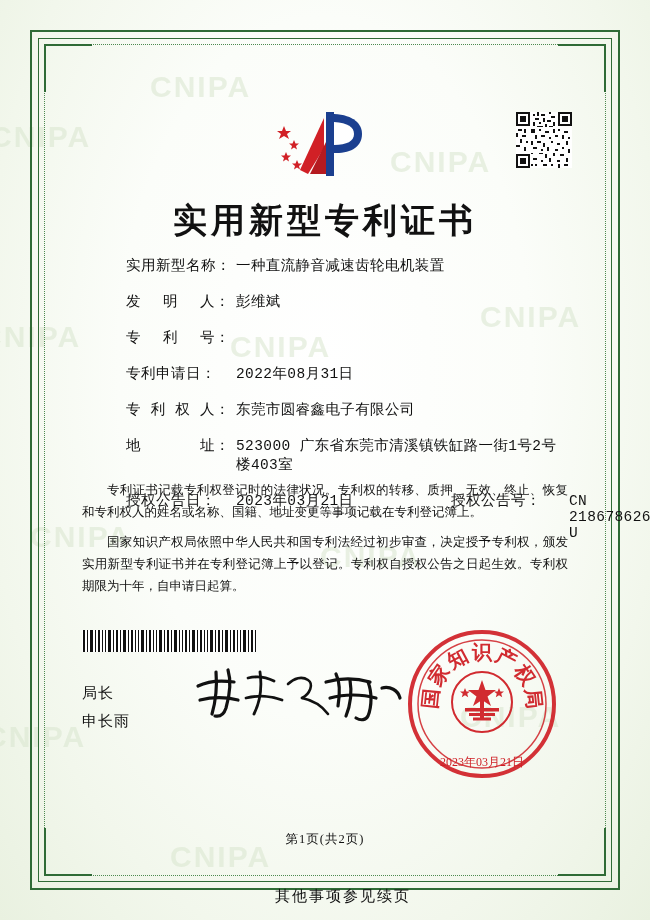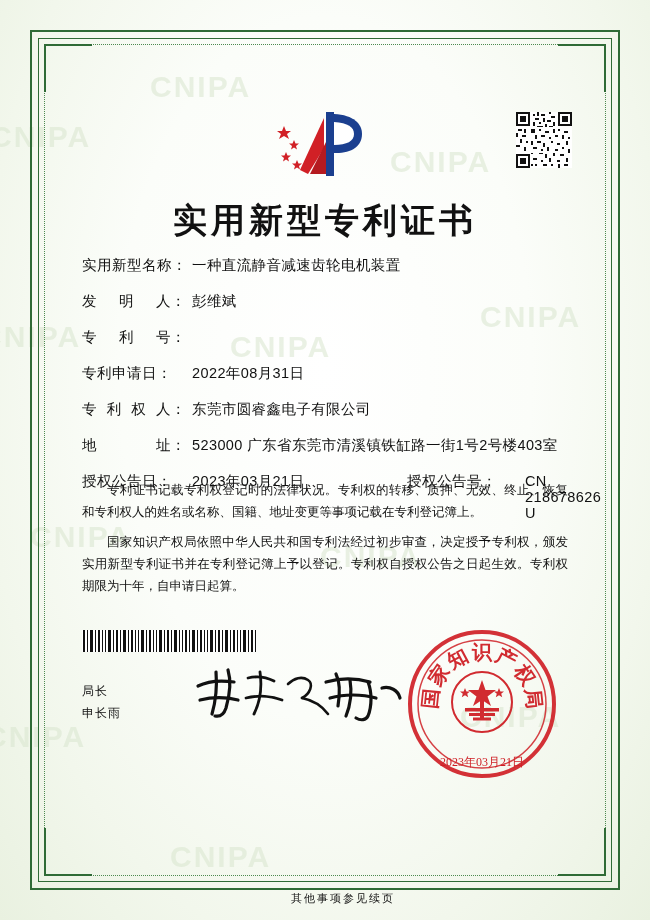--- a/index.html
+++ b/index.html
@@ -106,23 +106,24 @@
   .fields {
     position: absolute;
     top: 196px;
     left: 22px;
     right: 22px;
   }
   .field-row {
     display: flex;
     align-items: baseline;
     margin-bottom: 17px;
-    font-family: Liberation Sans, sans-serif;
+    font-family: Liberation Mono, monospace;
     font-size: 14.5px;
     color: #111;
+    margin-left: 44px;
   }
   .field-label {
     width: 110px;
     flex: 0 0 110px;
     letter-spacing: 0.5px;
     white-space: nowrap;
   }
   .field-label.spaced {
     display: flex;
     justify-content: space-between;
@@ -169,21 +170,21 @@
     top: 570px;
     width: 175px;
     height: 22px;
   }
   
   .sig-block {
     position: absolute;
     left: 22px;
     top: 620px;
     font-family: "Liberation Serif", serif;
-    font-size: 12px;
+    font-size: 15px;
     color: #111;
     line-height: 1.85;
     letter-spacing: 1px;
   }
   .handwriting {
     position: absolute;
     left: 130px;
     top: 604px;
     width: 220px;
     height: 60px;
@@ -205,21 +206,21 @@
     font-size: 12.5px;
     color: #111;
     letter-spacing: 1px;
   }
   .footer-note {
     position: absolute;
     bottom: 14px;
     left: 0; right: 0;
     text-align: center;
     font-family: "Liberation Serif", serif;
-    font-size: 11px;
+    font-size: 15px;
     color: #111;
     letter-spacing: 2px;
     padding-left: 36px;
   }
 </style>
 </head>
 <body>
 
 <div id="cert">
 
@@ -519,16 +520,17 @@
           <polygon points="17,-14 18.4,-10.5 22,-10.5 19.2,-8.2 20.2,-4.8 17,-6.8 13.8,-4.8 14.8,-8.2 12,-10.5 15.6,-10.5" fill="#cf2026"></polygon>
           <rect x="-17" y="6" width="34" height="3.5" fill="#cf2026"></rect>
           <rect x="-13" y="11" width="26" height="3" fill="#cf2026"></rect>
           <rect x="-9" y="15.5" width="18" height="3" fill="#cf2026"></rect>
           <rect x="-2" y="-2" width="4" height="18" fill="#cf2026"></rect>
         </g>
         <text class="sealdate" x="80" y="142" text-anchor="middle" fill="#cf2026" font-family="'Liberation Serif', serif" font-size="12">2023年03月21日</text>
       </svg>
     </div>
 
+    <div class="page-no">第1页(共2页)</div>
   </div>
 
   <div class="footer-note">其他事项参见续页</div>
 </div>
 
 </body></html>

